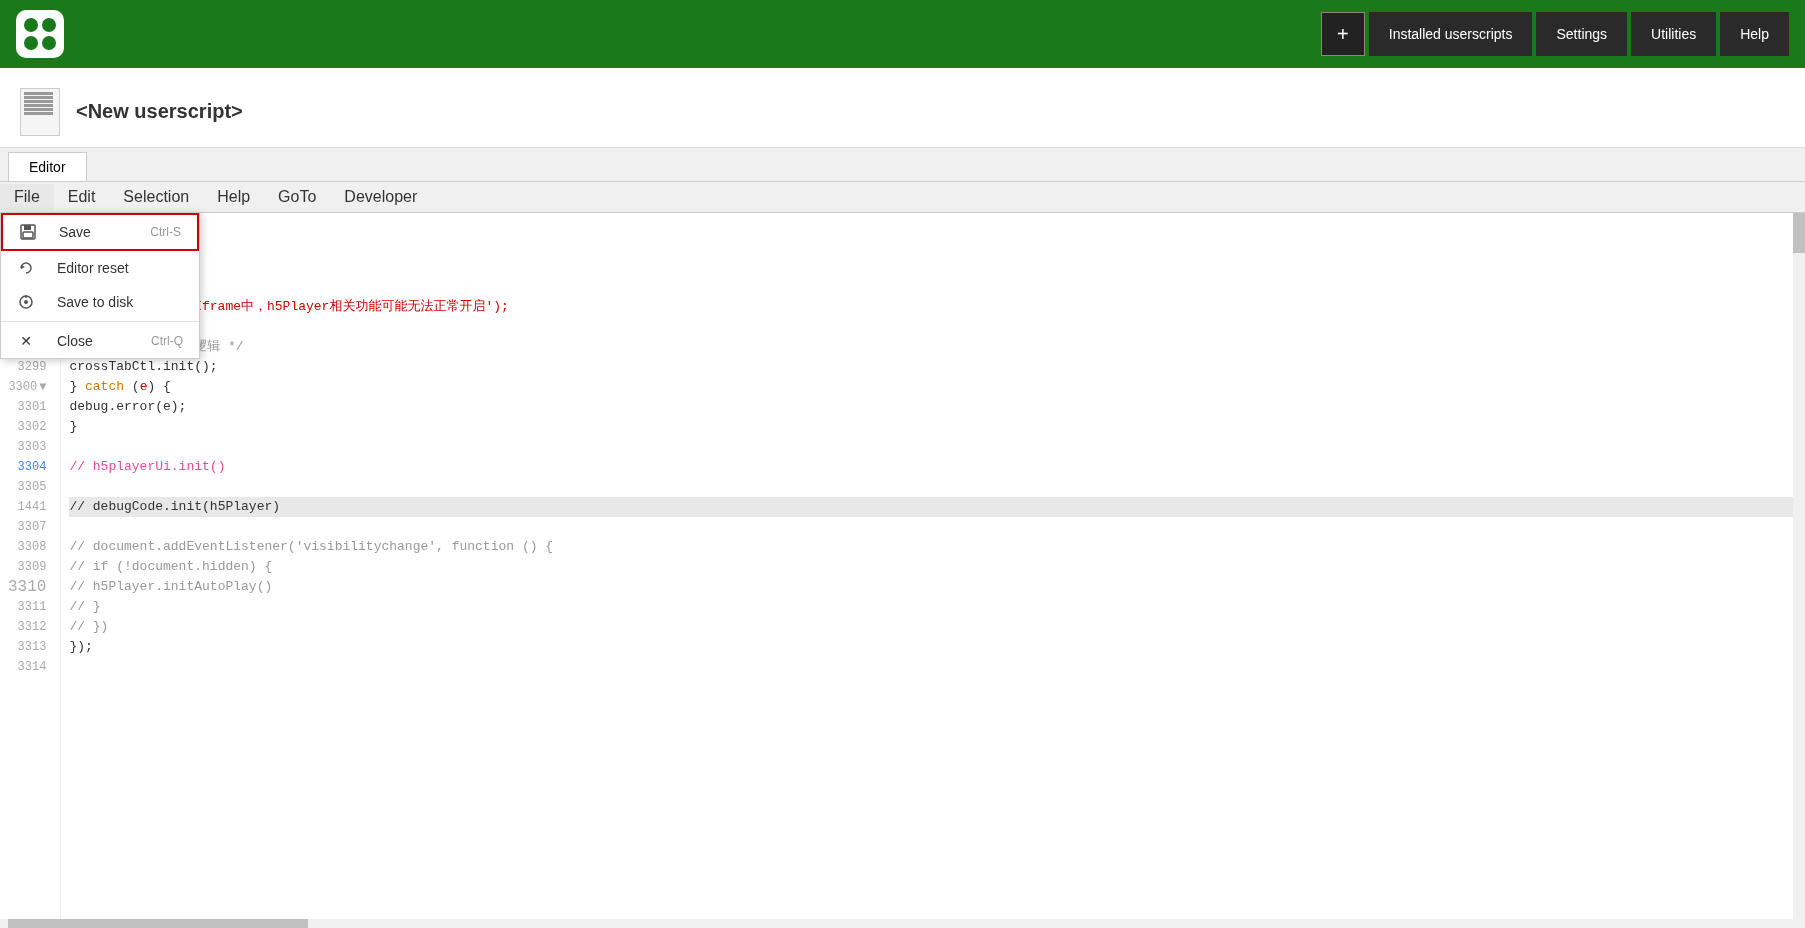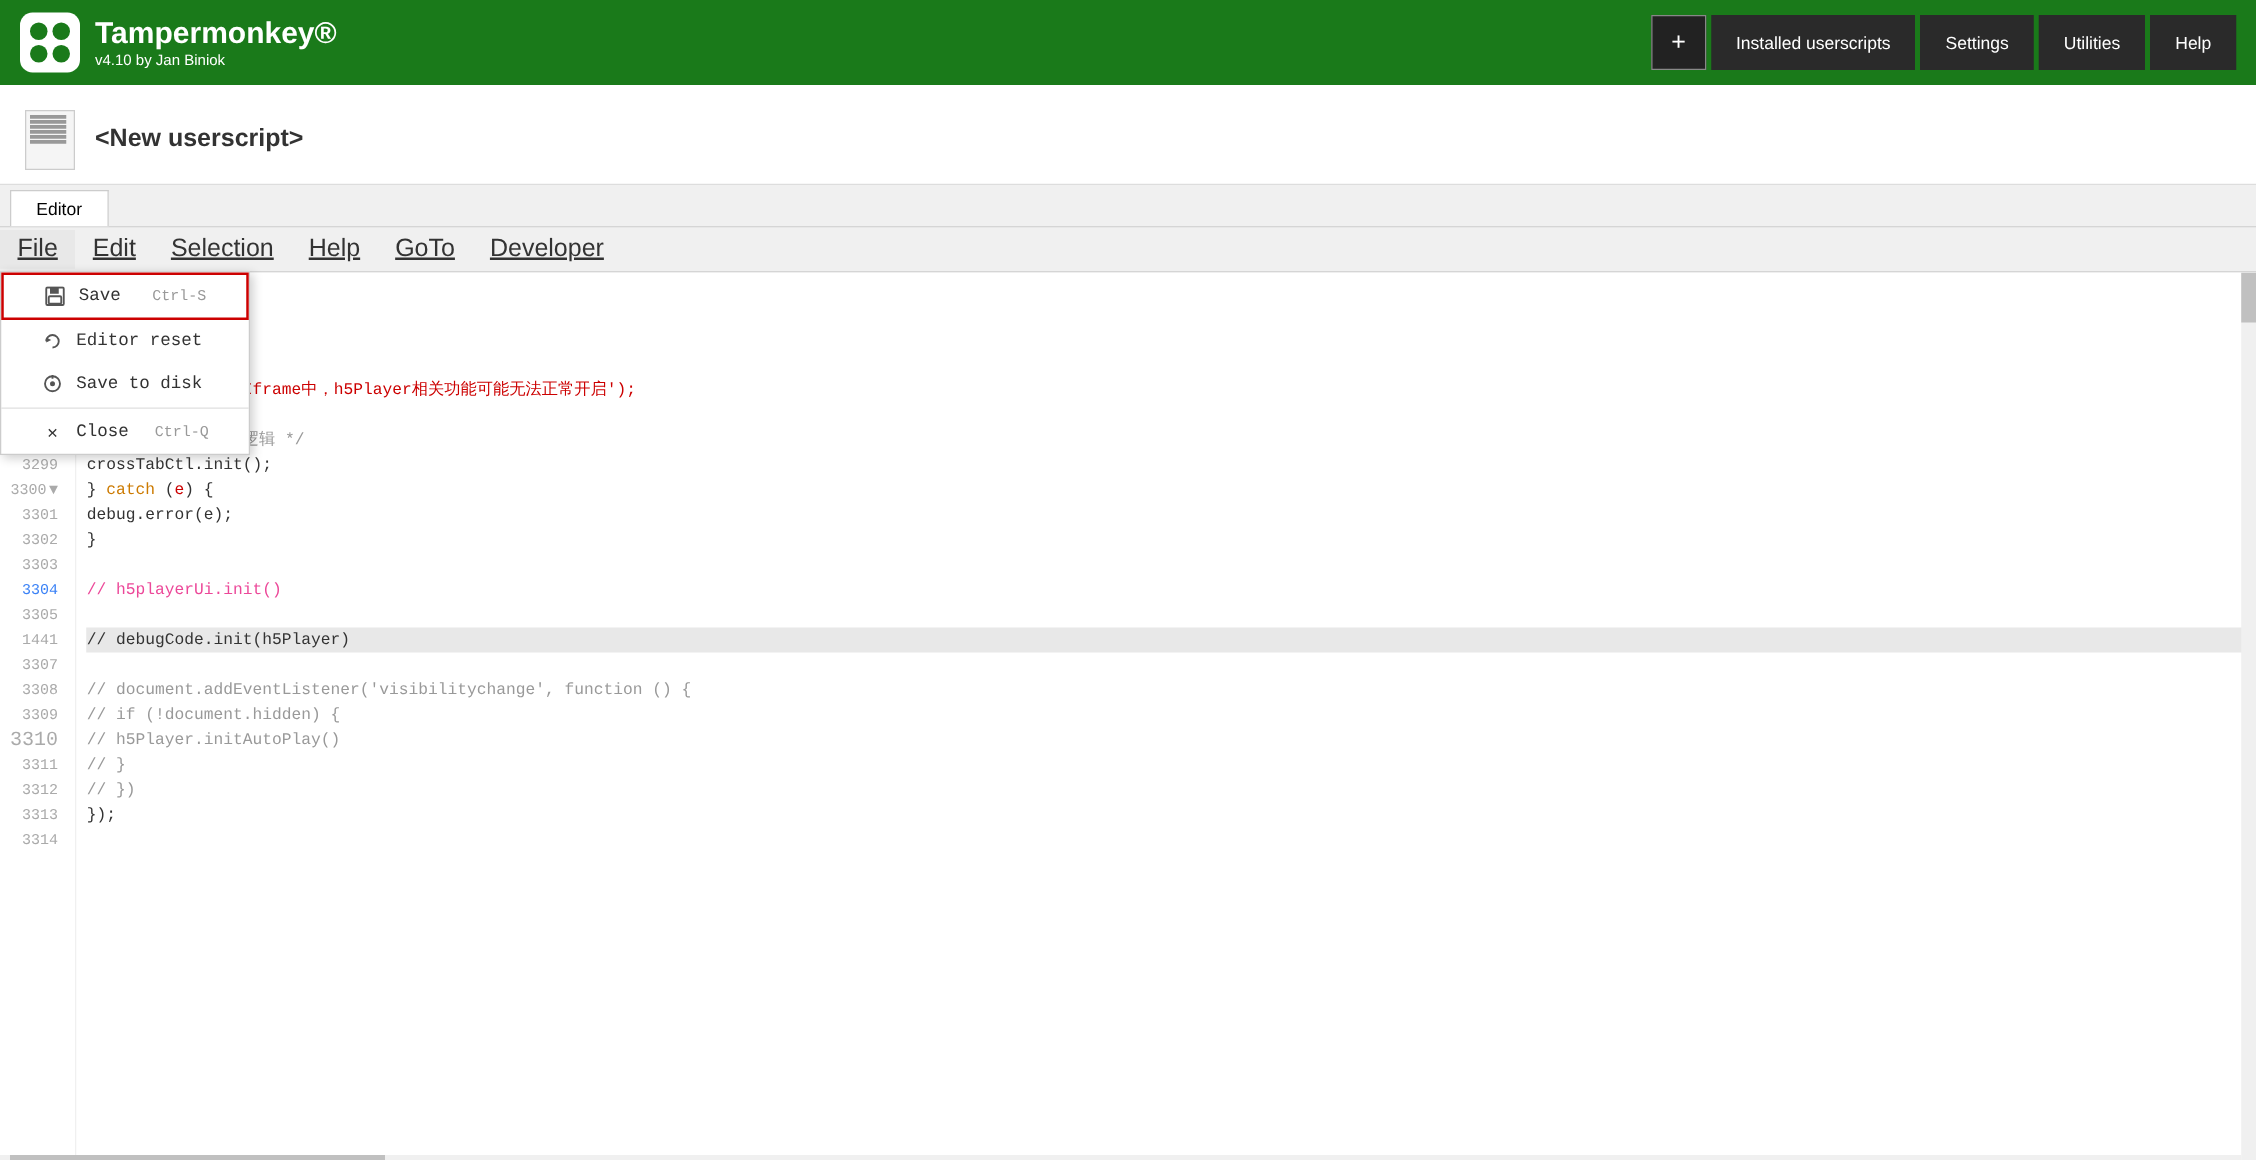--- a/index.html
+++ b/index.html
@@ -129,47 +129,45 @@
     .menu-bar {
       background: #f0f0f0;
       display: flex;
       align-items: center;
       padding: 2px 0;
       border-bottom: 1px solid #ccc;
       position: relative;
     }
     .menu-item {
       padding: 4px 14px;
-      font-size: 20px;
+      font-size: 16px;
       cursor: pointer;
       color: #333;
-      text-decoration: underline;
     }
     .menu-item.active { background: #e8e8e8; }
 
     
     .dropdown {
       position: absolute;
       top: 100%;
       left: 0;
       background: white;
       border: 1px solid #ccc;
       box-shadow: 2px 2px 8px rgba(0,0,0,0.2);
       z-index: 100;
       min-width: 200px;
     }
     .dropdown-item {
       display: flex;
       align-items: center;
-      padding: 8px 32px;
+      padding: 8px 16px;
       font-size: 14px;
       cursor: pointer;
-      gap: 10px;
+      gap: 22px;
       color: #333;
-      font-family: Liberation Mono, monospace;
     }
     .dropdown-item.highlighted {
       border: 2px solid #cc0000;
       background: white;
     }
     .dropdown-item .shortcut {
       margin-left: auto;
       color: #999;
       font-size: 12px;
     }
@@ -261,24 +259,20 @@
 
 <div class="top-bar">
   <div class="logo-area">
     <div class="logo-icon">
       <div class="logo-dots">
         <div class="logo-dot"></div>
         <div class="logo-dot"></div>
         <div class="logo-dot"></div>
         <div class="logo-dot"></div>
       </div>
-    </div>
-    <div class="logo-text">
-      <div class="logo-title">Tampermonkey®</div>
-      <div class="logo-subtitle">v4.10 by Jan Biniok</div>
     </div>
   </div>
   <div class="nav-buttons">
     <button class="nav-btn-new" style="border:1px solid #888; font-size:20px; background:#222; color:white; width:44px; height:44px; cursor:pointer;">+</button>
     <button class="nav-btn">Installed userscripts</button>
     <button class="nav-btn">Settings</button>
     <button class="nav-btn">Utilities</button>
     <button class="nav-btn">Help</button>
   </div>
 </div>

